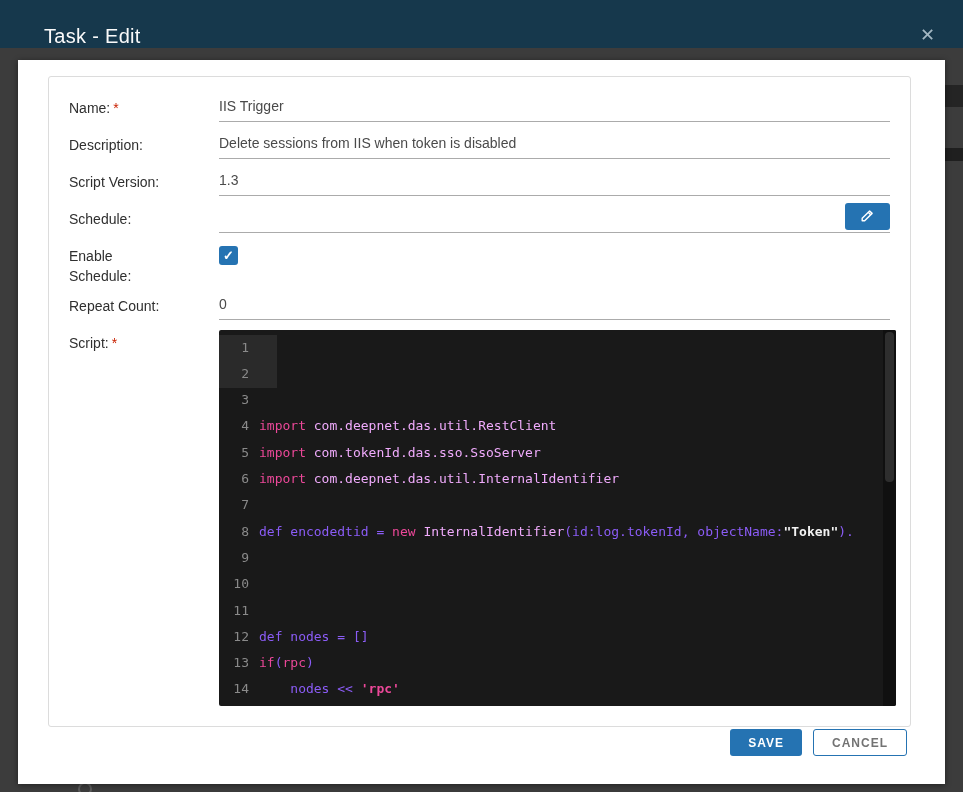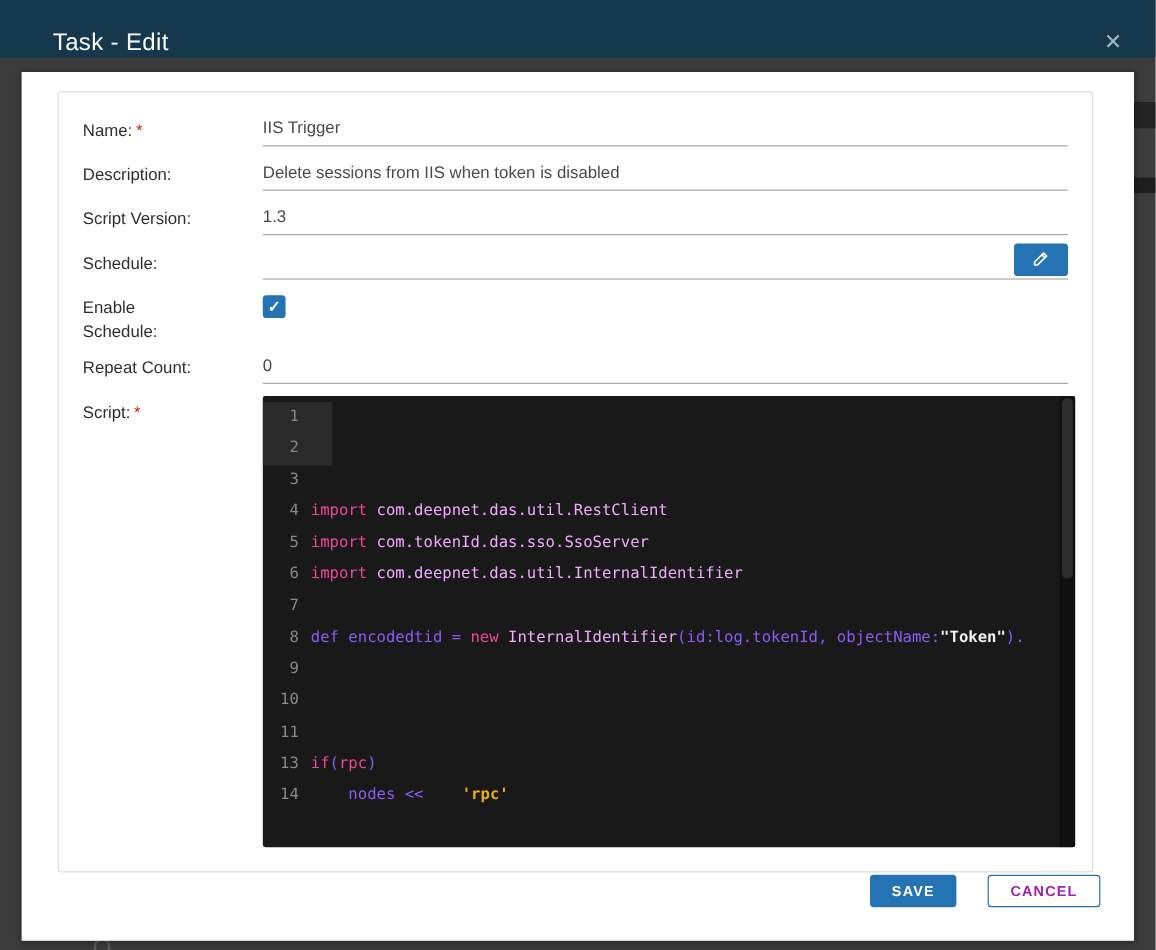--- a/index.html
+++ b/index.html
@@ -104,45 +104,45 @@
   .code-line { display: flex; line-height: 26.3px; height: 26.3px; }
   .ln {
     width: 30px; flex: none; text-align: right;
     color: #8a8a8a;
   }
   .code { white-space: pre; padding-left: 10px; color: #a8a8a8; }
   .tk-pl  { color: #8b5cf6; }
   .tk-kw  { color: #ec4899; }
   .tk-cls { color: #f0abfc; }
   .tk-str { color: #f2f2f2; font-weight: bold; }
-  .tk-lit { color: #eab308; font-weight: bold; margin-left: 24px; }
+  .tk-lit { color: #ec4899; font-weight: bold; }
   .editor-scrollbar {
     position: absolute; top: 0; right: 0;
     width: 13px; height: 100%;
     background: #101010;
   }
   .editor-thumb {
     position: absolute; top: 2px; left: 2px;
     width: 9px; height: 150px;
     background: #2e2e2e; border-radius: 4px;
   }
 
   
   .footer {
-    position: absolute; right: 28px; bottom: 28px;
-    display: flex; gap: 26px;
+    position: absolute; right: 38px; bottom: 28px;
+    display: flex; gap: 11px;
   }
   .btn {
     height: 27px; padding: 0 18px;
     font-size: 12px; font-weight: 600; letter-spacing: 1px;
     border-radius: 3px; cursor: pointer;
     font-family: "Liberation Sans", sans-serif;
   }
   .btn-save { background: #2573b2; color: #ffffff; border: none; }
-  .btn-cancel { background: #ffffff; color: #a21caf; border: 1px solid #2573b2; }
+  .btn-cancel { background: #ffffff; color: #737373; border: 1px solid #2573b2; }
 </style>
 </head>
 <body>
 
 <div class="modal-header">
   <div class="modal-title">Task - Edit</div>
   <button class="close-btn">
     <span>✕</span>
   </button>
 </div>
@@ -250,20 +250,24 @@
                 <span class="code"></span>
               </div>
               <div class="code-line">
                 <span class="ln">10</span>
               </div>
               <div class="code-line">
                 <span class="ln">11</span>
                 <span class="code"></span>
               </div>
               <div class="code-line">
+                <span class="ln">12</span>
+                <span class="code"><span class="tk-pl">def nodes = []</span></span>
+              </div>
+              <div class="code-line">
                 <span class="ln">13</span>
                 <span class="code"><span class="tk-kw">if</span><span class="tk-pl">(</span><span class="tk-kw">rpc</span><span class="tk-pl">)</span></span>
               </div>
               <div class="code-line">
                 <span class="ln">14</span>
                 <span class="code"><span class="tk-pl">    nodes &lt;&lt; </span><span class="tk-lit">'rpc'</span></span>
               </div>
             </div>
           <div class="editor-scrollbar">
             <div class="editor-thumb"></div>

